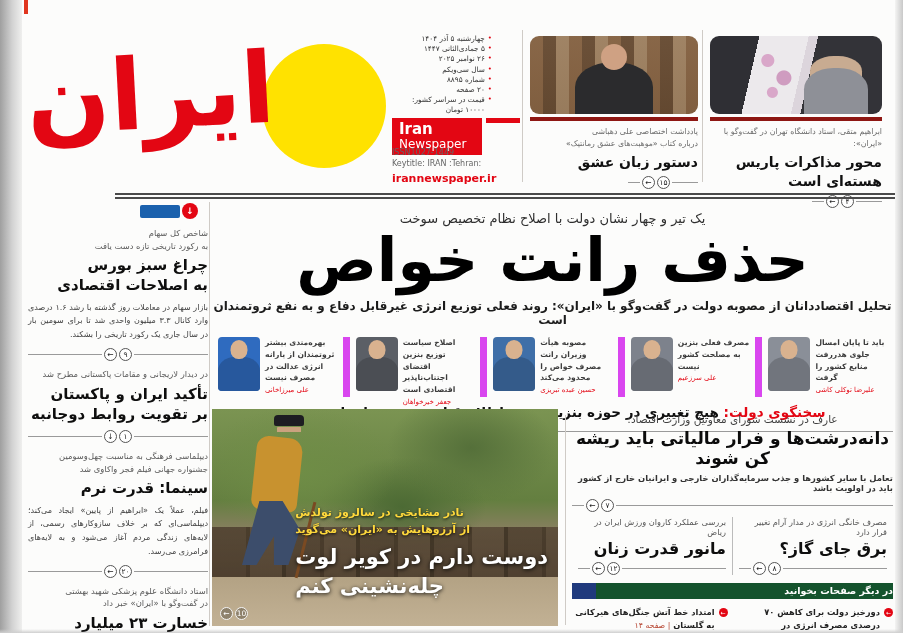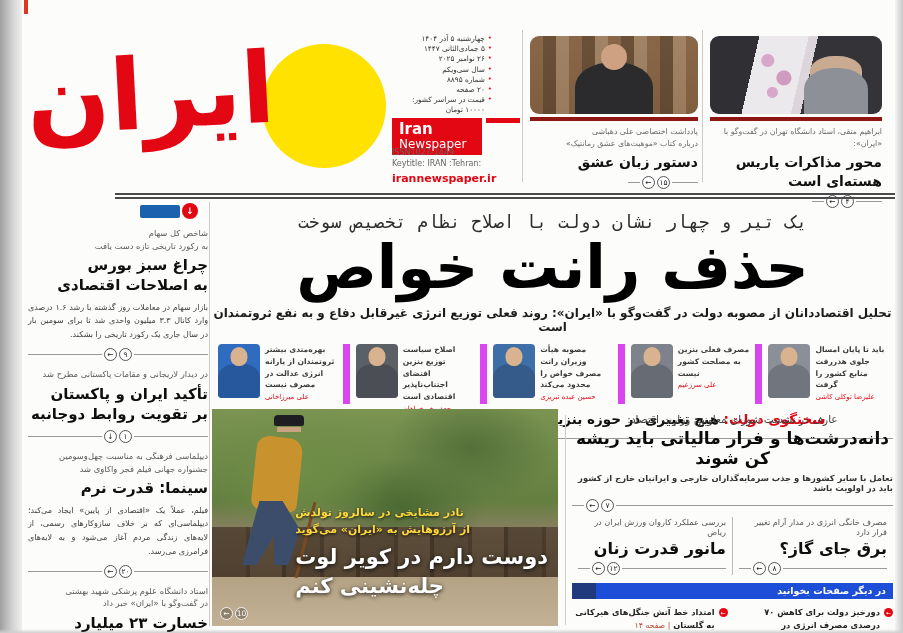--- a/index.html
+++ b/index.html
@@ -73,21 +73,21 @@
   .stock-rect { width:40px; height:13px; background:#1b61ad; border-radius:2px; }
   .stock-circle { width:16px; height:16px; border-radius:50%; background:#e30613; color:#fff;
     font-size:9px; line-height:16px; text-align:center; font-weight:bold; }
   .skicker { margin-top:7px; font-size:8.4px; color:#5a5a5a; line-height:1.5; text-align:right; white-space:pre-line; }
   .shead { margin-top:3px; font-size:15px; font-weight:bold; color:#0e0e0e; line-height:1.35; text-align:right; white-space:pre-line; }
   .sbody { margin-top:5px; font-size:8px; color:#3d3d3d; line-height:1.72; text-align:justify; }
   .srule { margin-top:6px; margin-bottom:4px; }
 
   
   .lead { position:absolute; left:212px; top:202px; width:681px; direction:rtl; }
-  .lead-kicker { margin-top:9px; text-align:center; font-size:18px; color:#2e2e2e;font-family:Liberation Mono, monospace; }
+  .lead-kicker { margin-top:9px; text-align:center; font-size:13px; color:#2e2e2e; }
   .lead-head { margin-top:0; text-align:center; font-size:60px; font-weight:bold; color:#000; line-height:1.15; }
   .lead-sub { margin-top:4px; text-align:center; font-size:12px; font-weight:bold; color:#1c1c1c; }
   .experts { margin-top:10px; display:flex; direction:rtl; height:60px; }
   .expert { flex:1; display:flex; gap:5px; padding:0 6px; border-left:7px solid #d946ef; }
   .expert:last-child { border-left:none; }
   .xtext { flex:1; text-align:left; }
   .xquote { font-size:7.6px; font-weight:bold; color:#3c3c3c; line-height:1.55; }
   .xname { margin-top:2px; font-size:7px; color:#e30613; }
   .xphoto { flex:0 0 42px; width:42px; height:54px; border-radius:4px; position:relative; overflow:hidden; align-self:flex-start; }
   .xphoto::before { content:""; position:absolute; top:3px; left:50%; transform:translateX(-50%);
@@ -132,22 +132,22 @@
   .eco-sub { margin-top:5px; font-size:8.4px; font-weight:bold; color:#333; }
   .eco-rule { margin-top:6px; }
   .eco-cols { margin-top:5px; display:flex; direction:rtl; }
   .eco-col { flex:1; padding:0 6px; }
   .eco-col + .eco-col { border-left:none; border-right:1px solid #bbb; }
   .ec-kicker { font-size:8.2px; color:#555; text-align:right; }
   .ec-head { margin-top:2px; font-size:16px; font-weight:bold; color:#0e0e0e; text-align:right; }
   .ec-pg { margin-top:4px; }
   .redbar { margin-top:8px; height:16px; display:flex; direction:ltr; }
   .redbar .navy { width:24px; height:16px; background:#203a7d; }
-  .redbar .bar { flex:1; background:#1d4ed8; color:#fff; font-size:9.5px; font-weight:bold;
-    text-align:right; line-height:16px; padding-right:7px; direction:rtl; }
+  .redbar .bar { flex:1; background:#14532d; color:#fff; font-size:9.5px; font-weight:bold;
+    text-align:right; line-height:16px; direction:rtl; }
   .op-grid { margin-top:7px; display:grid; grid-template-columns:1fr 1fr; column-gap:10px; row-gap:8px; direction:rtl; }
   .op-item { display:flex; gap:4px; align-items:flex-start; }
   .op-bullet { flex:0 0 9px; width:9px; height:9px; margin-top:2px; border-radius:50%; background:#e30613;
     color:#fff; font-size:6px; line-height:9px; text-align:center; }
   .op-text { font-size:8.3px; font-weight:bold; color:#222; line-height:1.55; text-align:right; }
   .op-ref { font-weight:normal; color:#b5432f; font-size:7.8px; }
 </style>
 </head>
 <body>
 
@@ -266,21 +266,21 @@
         <div class="pgc">↓</div>
         <div class="pgc">۱</div>
         <div class="pgline"></div>
       </div>
     </div>
 
     <div>
       <div class="skicker">دیپلماسی فرهنگی به مناسبت چهل‌وسومین
 جشنواره جهانی فیلم فجر واکاوی شد</div>
       <div class="shead">سینما: قدرت نرم</div>
-      <div class="sbody">فیلم، عملاً یک «اقتصادی از پایین» ایجاد می‌کند؛ دیپلماسی‌ای که بر خلاف سازوکارهای رسمی، از لایه‌های زندگی مردم آغاز می‌شود و به لایه‌های فرامرزی می‌رسد.</div>
+      <div class="sbody">فیلم، عملاً یک «ابراهیم از پایین» ایجاد می‌کند؛ دیپلماسی‌ای که بر خلاف سازوکارهای رسمی، از لایه‌های زندگی مردم آغاز می‌شود و به لایه‌های فرامرزی می‌رسد.</div>
       <div class="pgrow srule">
         <div class="pgline"></div>
         <div class="pgc">←</div>
         <div class="pgc">۲۰</div>
         <div class="pgline"></div>
       </div>
     </div>
 
     <div>
       <div class="skicker">استاد دانشگاه علوم پزشکی شهید بهشتی

